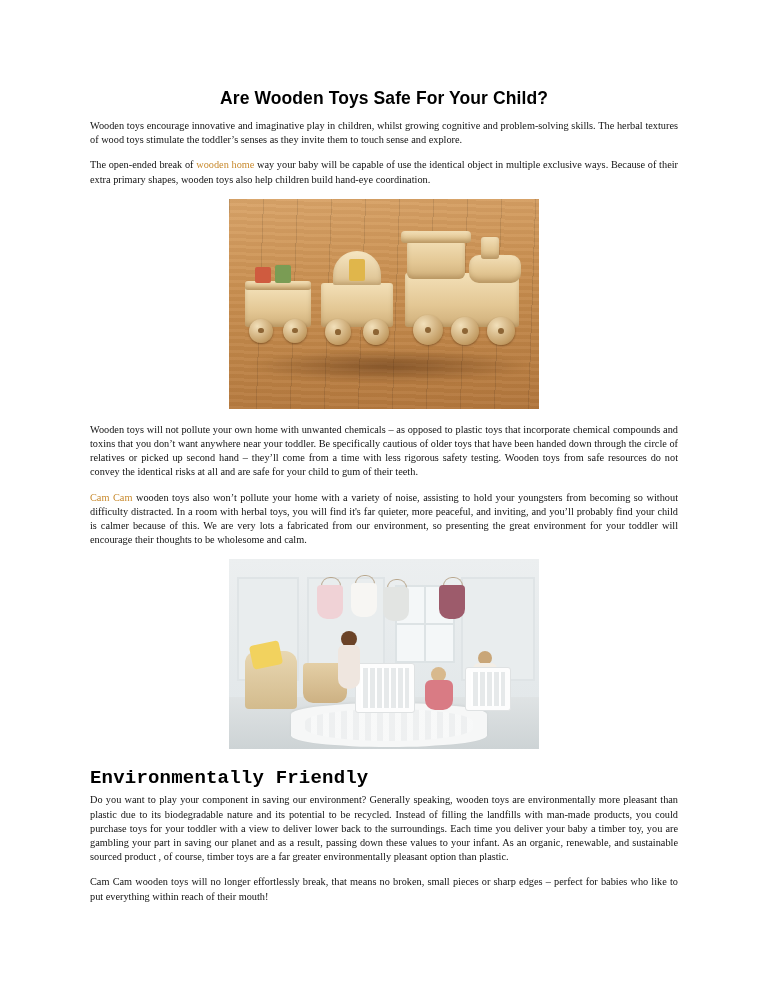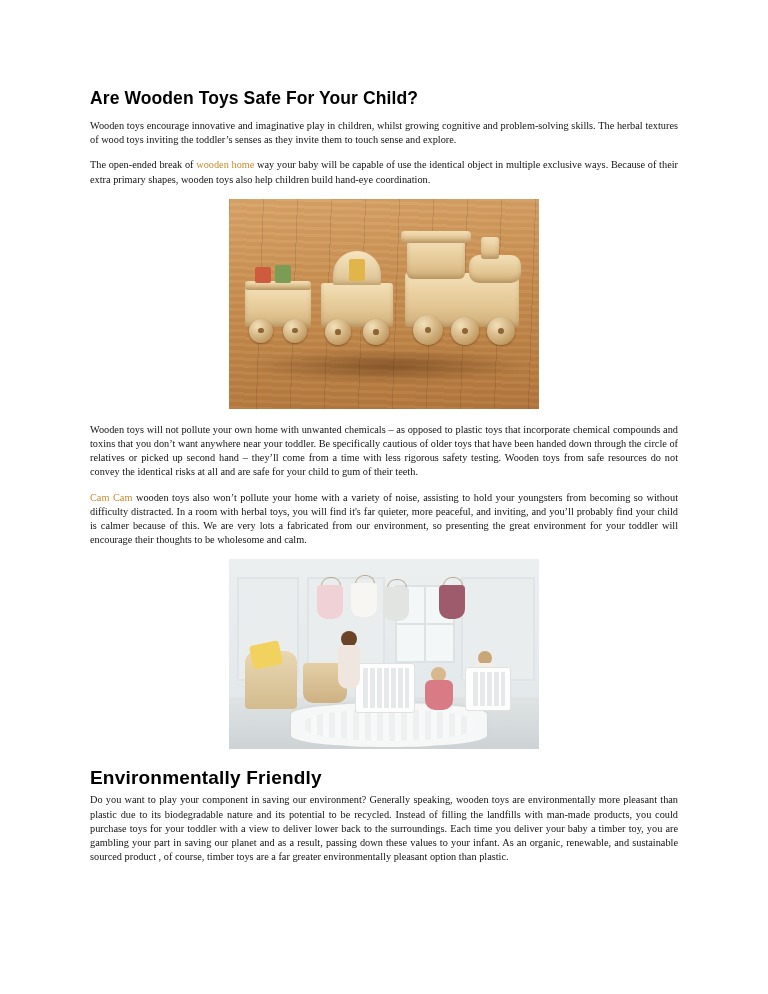--- a/index.html
+++ b/index.html
@@ -22,23 +22,24 @@
     box-sizing: border-box;
     padding: 88px 90px 0 90px;
   }
   h1.doc-title {
     font-family: "Liberation Sans", sans-serif;
     font-size: 17.5px;
     font-weight: bold;
     margin: 0 0 10px 0;
     letter-spacing: 0.1px;
     color: #000;
+    text-align: center;
   }
   h2.section-title {
-    font-family: Liberation Sans, sans-serif;
+    font-family: Liberation Mono, monospace;
     font-size: 19px;
     font-weight: bold;
     margin: 18px 0 4px 0;
     letter-spacing: 0.2px;
     color: #000;
   }
   p.body-text {
     font-family: "Liberation Serif", serif;
     font-size: 10.3px;
     line-height: 14.2px;
@@ -210,21 +211,21 @@
       linear-gradient(180deg, transparent 49%, #dde3e5 49%, #dde3e5 51%, transparent 51%);
   }
 </style>
 </head>
 <body>
 
 <div class="page">
 
   <h1 class="doc-title">Are Wooden Toys Safe For Your Child?</h1>
 
-  <p class="body-text">Wooden toys encourage innovative and imaginative play in children, whilst growing cognitive and problem-solving skills. The herbal textures of wood toys inviting the toddler’s senses as they invite them to touch sense and explore.</p>
+  <p class="body-text">Wooden toys encourage innovative and imaginative play in children, whilst growing cognitive and problem-solving skills. The herbal textures of wood toys stimulate the toddler’s senses as they invite them to touch sense and explore.</p>
 
   <p class="body-text"><span>The open-ended break of </span><a class="link" href="#">wooden home</a><span> way your baby will be capable of use the identical object in multiple exclusive ways. Because of their extra primary shapes, wooden toys also help children build hand-eye coordination.</span></p>
 
   <div class="figure">
     <div class="train-photo" title="">
       <div class="floor"></div>
       <div class="shadow-blob"></div>
 
       <div class="w-body" style="left:16px; top:88px; width:66px; height:40px;"></div>
       <div class="w-body" style="left:16px; top:82px; width:66px; height:9px;"></div>
@@ -297,14 +298,15 @@
       <div class="crib" style="left:236px; top:108px; width:44px; height:42px;">
         <div class="crib-bars"></div>
       </div>
     </div>
   </div>
 
   <h2 class="section-title">Environmentally Friendly</h2>
 
   <p class="body-text">Do you want to play your component in saving our environment? Generally speaking, wooden toys are environmentally more pleasant than plastic due to its biodegradable nature and its potential to be recycled. Instead of filling the landfills with man-made products, you could purchase toys for your toddler with a view to deliver lower back to the surroundings. Each time you deliver your baby a timber toy, you are gambling your part in saving our planet and as a result, passing down these values to your infant. As an organic, renewable, and sustainable sourced product , of course, timber toys are a far greater environmentally pleasant option than plastic.</p>
 
+  <p class="body-text">Cam Cam wooden toys will no longer effortlessly break, that means no broken, small pieces or sharp edges – perfect for babies who like to put everything within reach of their mouth!</p>
 
 </div>
 
 </body></html>

